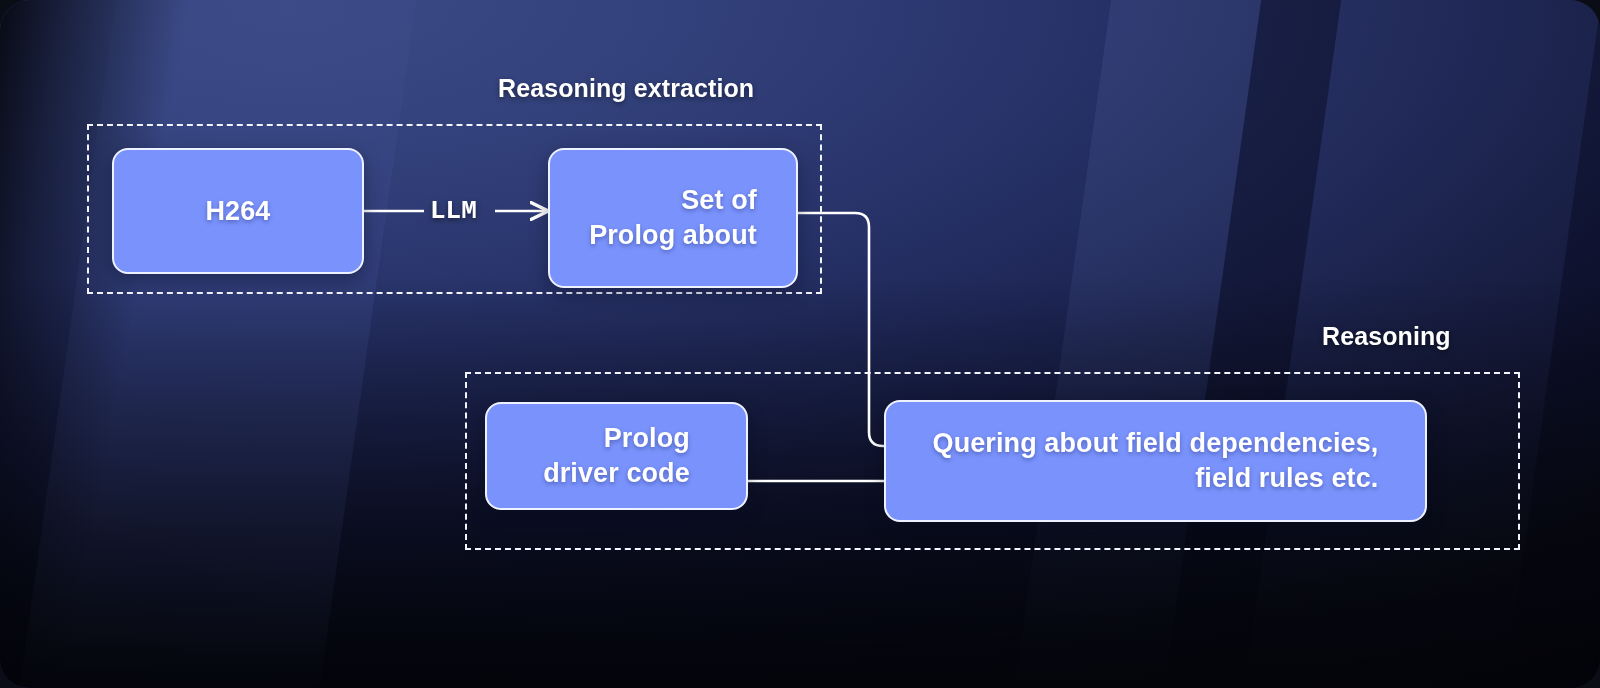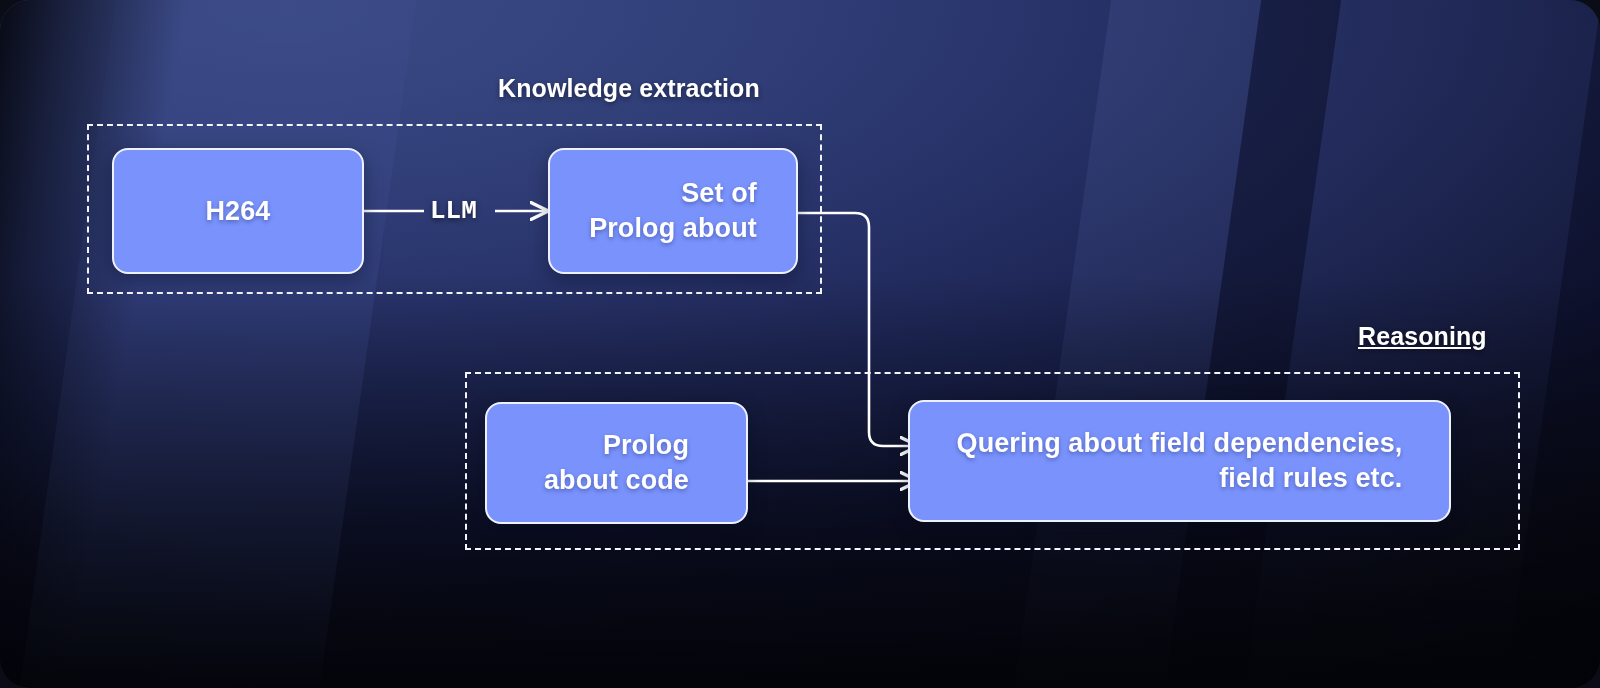--- a/index.html
+++ b/index.html
@@ -139,24 +139,24 @@
   <div class="stripe stripe-a"></div>
   <div class="stripe stripe-b"></div>
   <div class="stripe stripe-c"></div>
   <div class="stripe stripe-d"></div>
   <div class="bg-dark-bottom"></div>
   <div class="bg-dark-left"></div>
   <div class="bg-vig"></div>
 
   <div class="layer">
 
-    <div class="group-label" style="left:498px; top:74px;">Knowledge extraction</div>
+    <div class="group-label" style="left:498px; top:74px;">Reasoning extraction</div>
     <div class="group-box" style="left:87px; top:124px; width:735px; height:170px;"></div>
 
-    <div class="group-label" style="left:1358px; top:322px;text-decoration:underline;">Reasoning</div>
+    <div class="group-label" style="left:1322px; top:322px;">Reasoning</div>
     <div class="group-box" style="left:465px; top:372px; width:1055px; height:178px;"></div>
 
     <svg class="wires" viewBox="0 0 1600 688" xmlns="http://www.w3.org/2000/svg">
       <defs>
         <marker id="arrow" viewBox="0 0 10 10" refX="9.2" refY="5" markerWidth="7.5" markerHeight="7.5" orient="auto-start-reverse">
           <path d="M 0.4 0.6 L 9.4 5 L 0.4 9.4" fill="none" stroke="#ffffff" stroke-width="1.7" stroke-linecap="round" stroke-linejoin="round"></path>
         </marker>
       </defs>
 
       <path d="M 364 211 L 424 211" fill="none" stroke="#ffffff" stroke-width="2.6"></path>
@@ -169,35 +169,35 @@
     </svg>
 
     <div class="edge-label" style="left:430px; top:196px;">LLM</div>
 
     <div class="node" style="left:112px; top:148px; width:252px; height:126px;">
       <div class="lines">
         <span>H264</span><br>
       </div>
     </div>
 
-    <div class="node" style="left:548px; top:148px; width:250px; height:126px;">
+    <div class="node" style="left:548px; top:148px; width:250px; height:140px;">
       <div class="lines">
         <span>Set of</span><br>
         <span>Prolog about</span>
       </div>
     </div>
 
-    <div class="node" style="left:485px; top:402px; width:263px; height:122px;">
+    <div class="node" style="left:485px; top:402px; width:263px; height:108px;">
       <div class="lines">
         <span>Prolog</span><br>
-        <span>about code</span>
-      </div>
-    </div>
-
-    <div class="node" style="left:908px; top:400px; width:543px; height:122px;">
+        <span>driver code</span>
+      </div>
+    </div>
+
+    <div class="node" style="left:884px; top:400px; width:543px; height:122px;">
       <div class="lines">
         <span>Quering about field dependencies,</span><br>
         <span>field rules etc.</span>
       </div>
     </div>
 
   </div>
 </div>
 
 </body></html>

